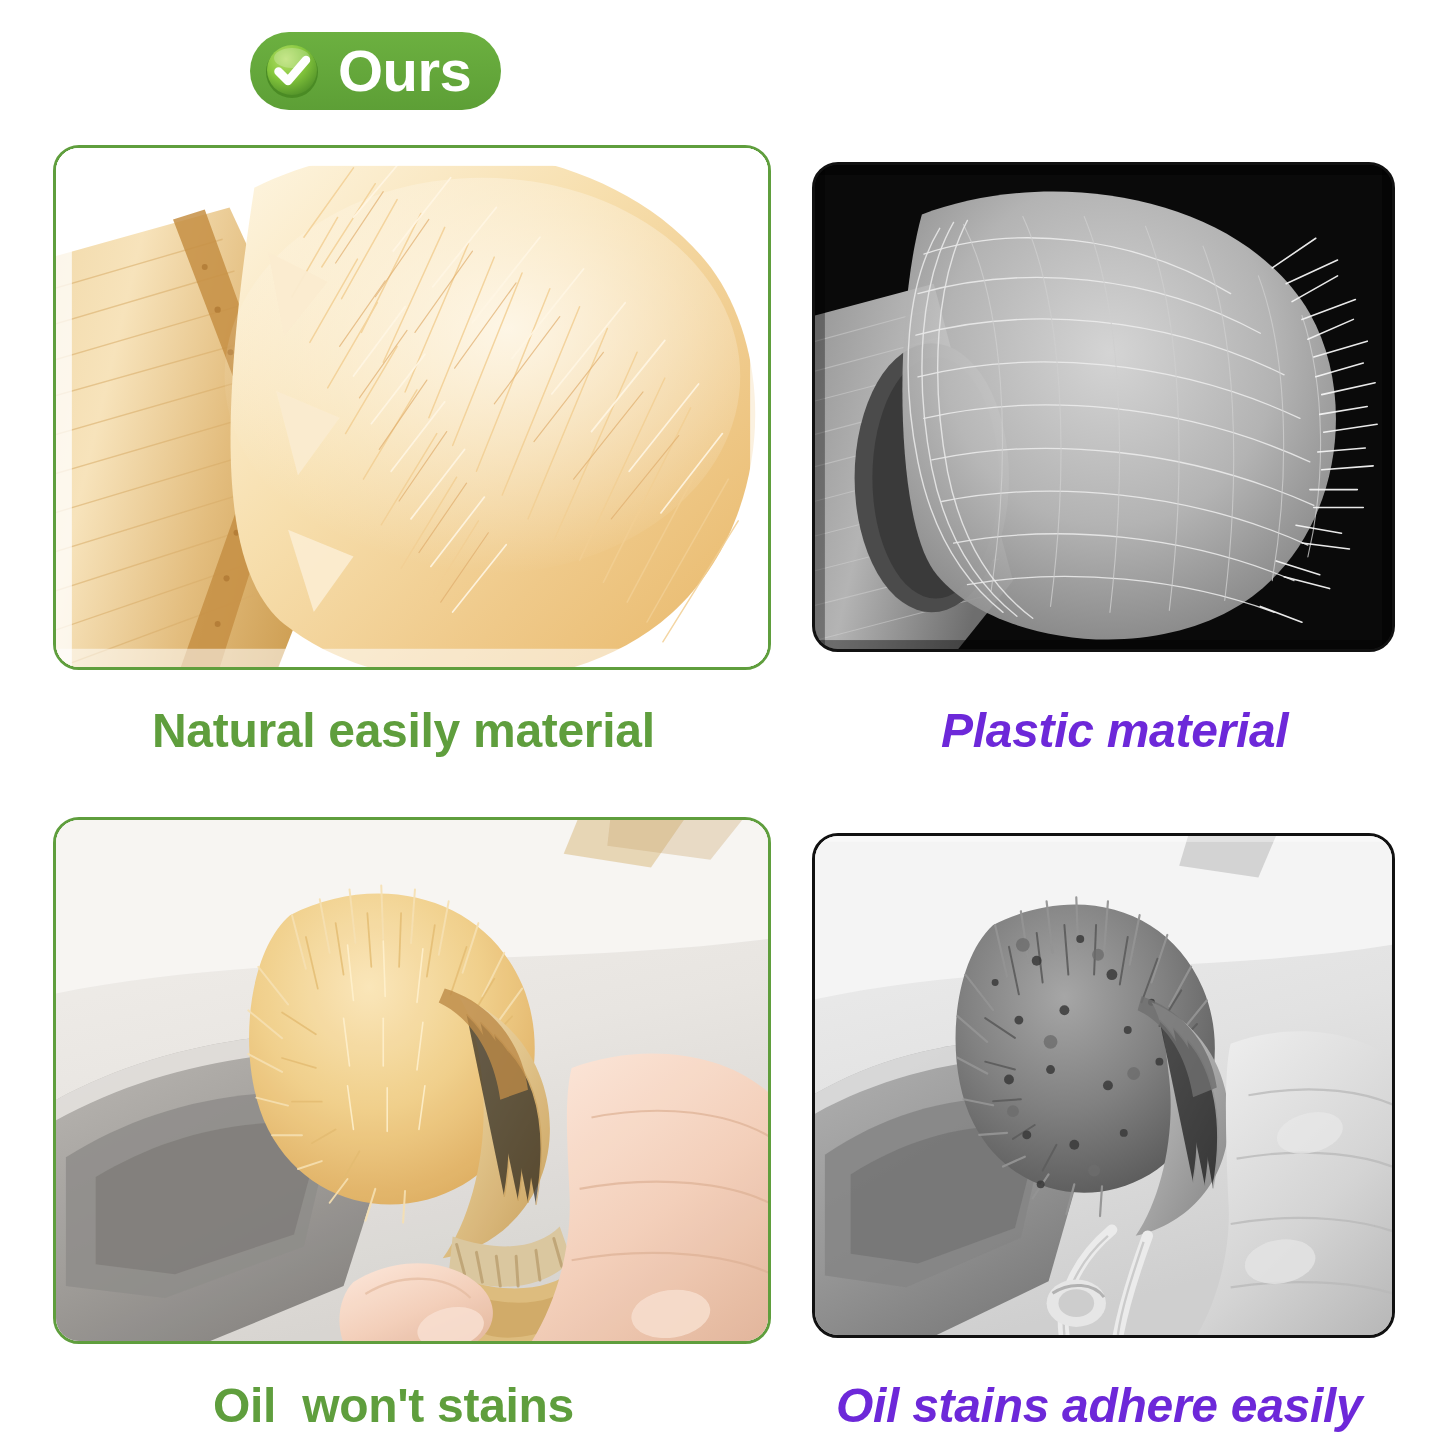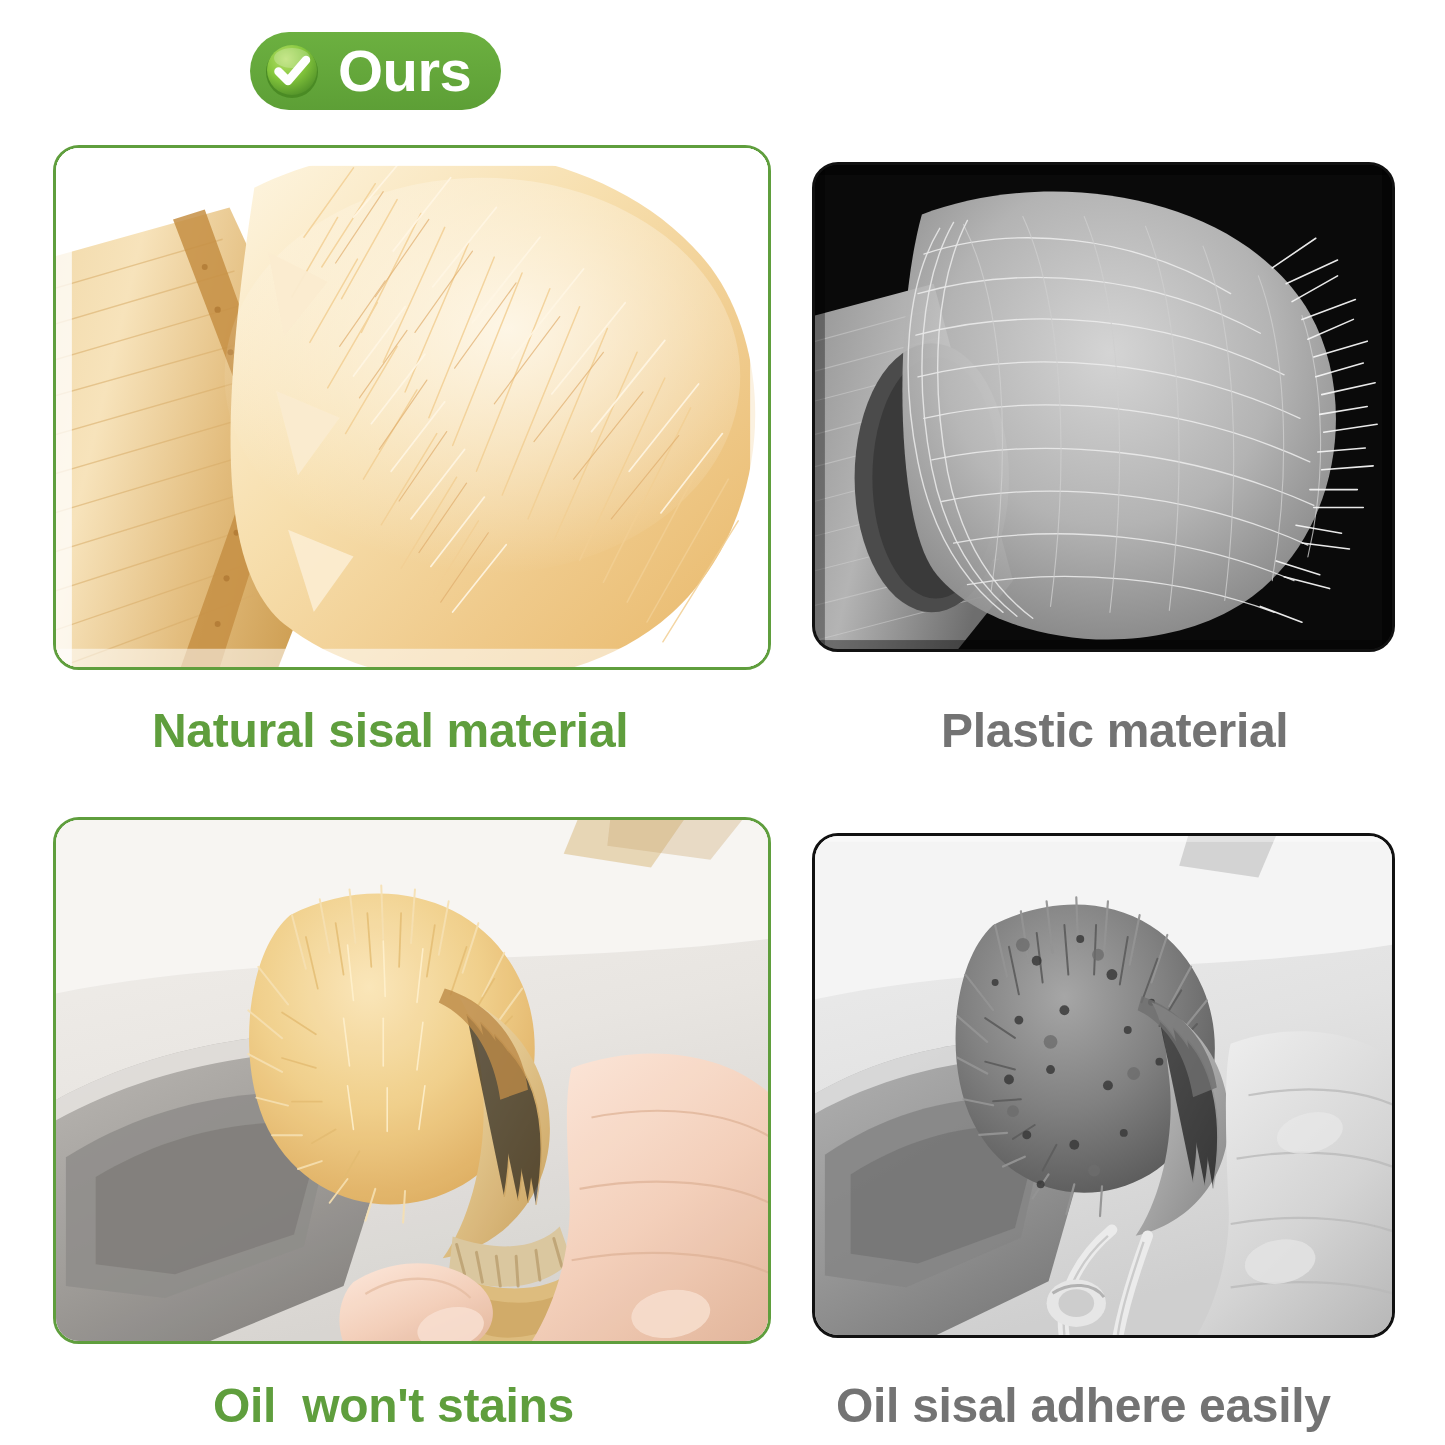--- a/index.html
+++ b/index.html
@@ -74,21 +74,21 @@
   
   .caption{
     position:absolute;
     font-size:48px;
     font-weight:bold;
     line-height:1;
     white-space:pre;
     letter-spacing:-0.3px;
   }
   .caption-ours{ color:#5f9e3d; }
-  .caption-others{ color:#737373; }
+  .caption-others{ color:#6d28d9;font-style:italic; }
   .cap-tl{ left:152px; top:707px;  }
   .cap-tr{ left:941px; top:707px;  }
   .cap-bl{ left:213px; top:1382px; }
   .cap-br{ left:836px; top:1382px; }
 </style>
 </head>
 <body>
 
 <div class="badge-row">
 
@@ -237,21 +237,21 @@
         <path d="M234 385 L300 412 L260 468 Z"></path>
       </g>
 
       <rect x="0" y="0" width="718" height="18" fill="#ffffff"></rect>
       <rect x="0" y="0" width="16" height="525" fill="#ffffff" opacity="0.75"></rect>
       <rect x="0" y="505" width="718" height="20" fill="#ffffff" opacity="0.55"></rect>
       <rect x="700" y="0" width="18" height="525" fill="#ffffff" opacity="0.75"></rect>
     </g>
   </svg>
 </div>
-<div class="caption caption-ours cap-tl">Natural sisal material</div>
+<div class="caption caption-ours cap-tl">Natural easily material</div>
 
 <div class="panel panel-others panel-tr">
   <svg class="panel-art" viewBox="0 0 583 490" preserveAspectRatio="none">
     <defs>
       <linearGradient id="greyWood" x1="0" y1="0" x2="1" y2="0.4">
         <stop offset="0%" stop-color="#8f8f8f"></stop>
         <stop offset="50%" stop-color="#b4b4b4"></stop>
         <stop offset="100%" stop-color="#6e6e6e"></stop>
       </linearGradient>
       <radialGradient id="greyDome" cx="48%" cy="36%" r="70%">
@@ -630,13 +630,13 @@
         <path d="M420 392 C 488 380 562 386 604 408"></path>
         <path d="M420 456 C 488 446 562 450 604 470"></path>
       </g>
       <ellipse cx="470" cy="430" rx="36" ry="22" fill="#e3e3e3" opacity="0.85" transform="rotate(-10 470 430)"></ellipse>
       <ellipse cx="500" cy="300" rx="34" ry="20" fill="#e8e8e8" opacity="0.7" transform="rotate(-14 500 300)"></ellipse>
 
       <rect x="0" y="0" width="583" height="6" fill="#ffffff" opacity="0.35"></rect>
     </g>
   </svg>
 </div>
-<div class="caption caption-others cap-br">Oil sisal adhere easily</div>
+<div class="caption caption-others cap-br">Oil stains adhere easily</div>
 
 </body></html>

